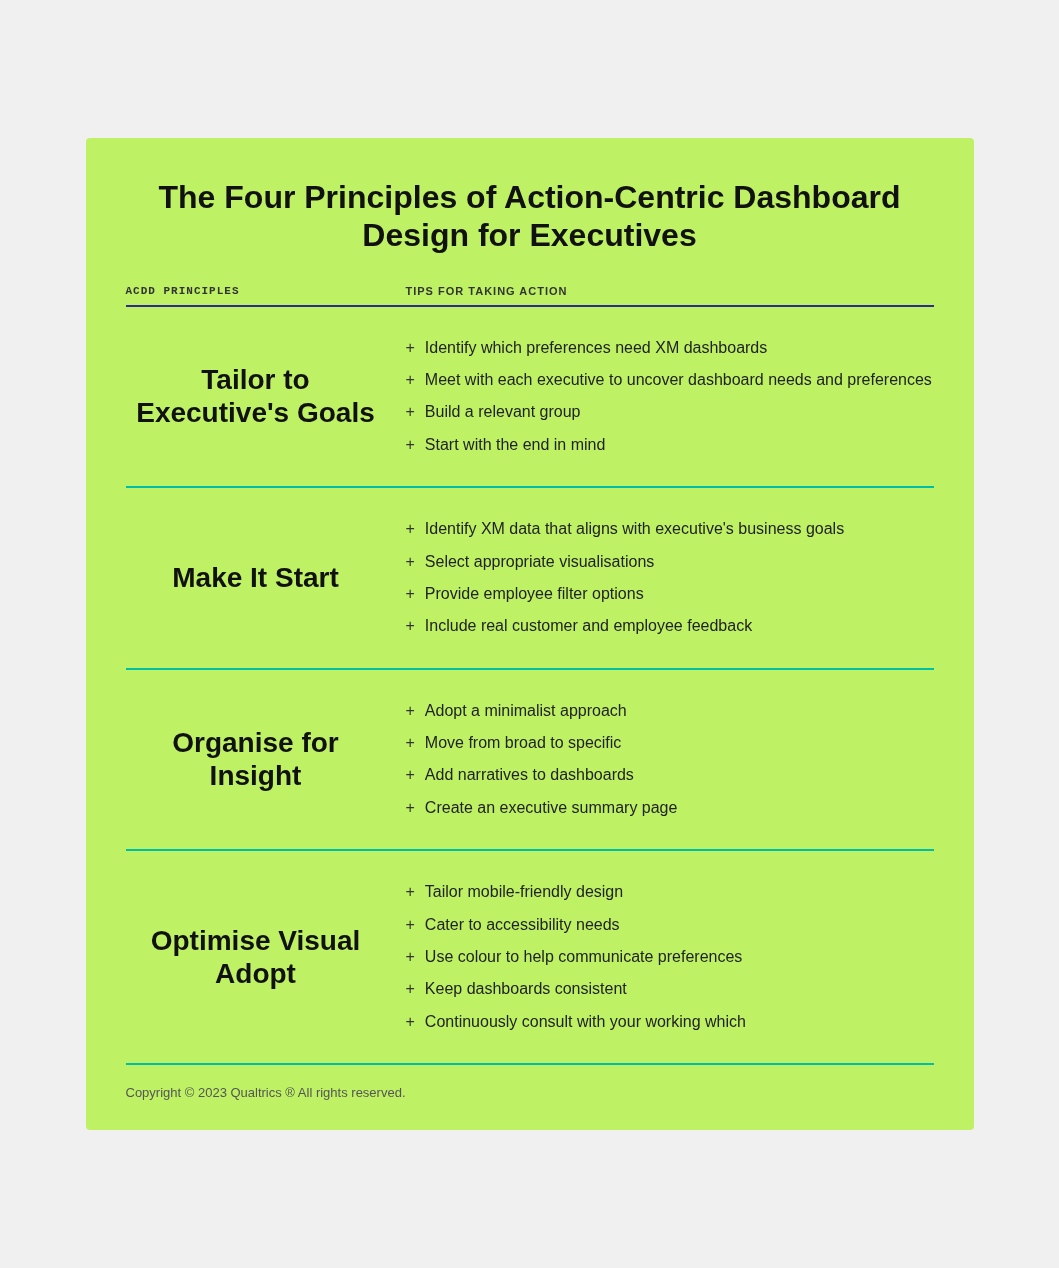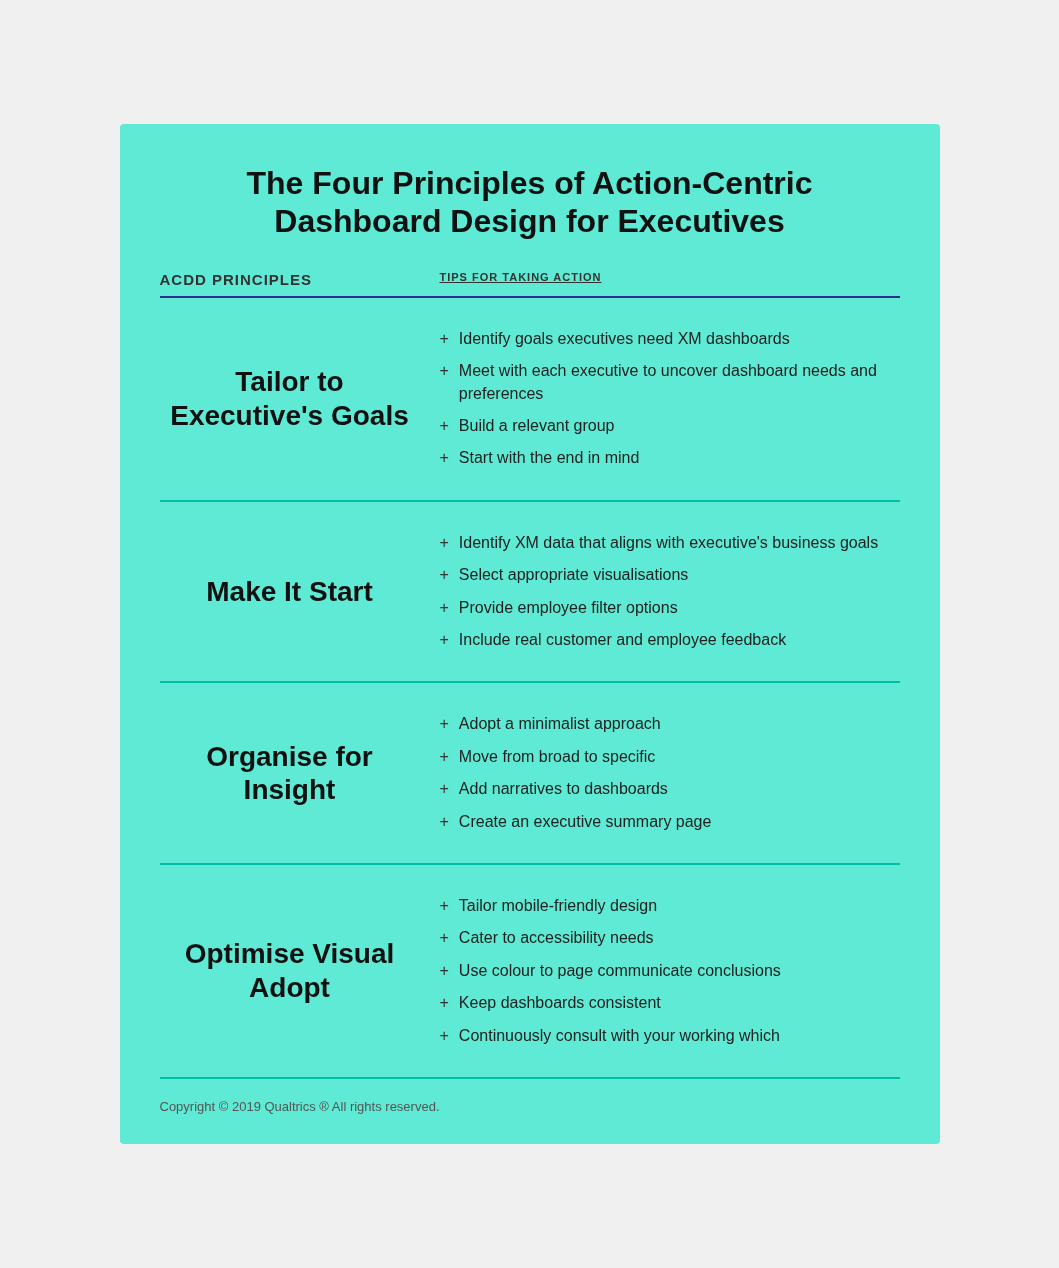--- a/index.html
+++ b/index.html
@@ -11,22 +11,22 @@
     body {
       font-family: 'Arial', sans-serif;
       background: #f0f0f0;
       display: flex;
       justify-content: center;
       align-items: center;
       min-height: 100vh;
     }
 
     .card {
-      background: #5eead4;
-      width: 820px;
+      background: #bef264;
+      width: 888px;
       padding: 40px 40px 30px 40px;
       border-radius: 4px;
     }
 
     .main-title {
       text-align: center;
       font-size: 32px;
       font-weight: 900;
       line-height: 1.2;
       color: #111111;
@@ -37,35 +37,35 @@
     .col-headers {
       display: flex;
       padding-bottom: 8px;
       border-bottom: 2px solid #2d2d8e;
       margin-bottom: 0;
     }
 
     .col-header-left {
       width: 280px;
       min-width: 280px;
-      font-size: 15px;
+      font-size: 11px;
       font-weight: 700;
       letter-spacing: 1px;
       color: #333333;
       text-transform: uppercase;
+      font-family: Liberation Mono, monospace;
     }
 
     .col-header-right {
       flex: 1;
       font-size: 11px;
       font-weight: 700;
       letter-spacing: 1px;
       color: #333333;
       text-transform: uppercase;
-      text-decoration: underline;
     }
 
     .principle-row {
       display: flex;
       align-items: center;
       padding: 30px 0;
       border-bottom: 2px solid #00bfa5;
     }
 
     .principle-title {
@@ -122,21 +122,21 @@
     <div class="col-header-left">ACDD PRINCIPLES</div>
     <div class="col-header-right">TIPS FOR TAKING ACTION</div>
   </div>
 
   <div id="principles-container">
       <div class="principle-row">
         <div class="principle-title">Tailor to Executive's Goals</div>
         <ul class="principle-tips">
           <li>
             <span class="tip-plus">+</span>
-            <span>Identify goals executives need XM dashboards</span>
+            <span>Identify which preferences need XM dashboards</span>
           </li>
           <li>
             <span class="tip-plus">+</span>
             <span>Meet with each executive to uncover dashboard needs and preferences</span>
           </li>
           <li>
             <span class="tip-plus">+</span>
             <span>Build a relevant group</span>
           </li>
           <li>
@@ -193,28 +193,28 @@
           <li>
             <span class="tip-plus">+</span>
             <span>Tailor mobile-friendly design</span>
           </li>
           <li>
             <span class="tip-plus">+</span>
             <span>Cater to accessibility needs</span>
           </li>
           <li>
             <span class="tip-plus">+</span>
-            <span>Use colour to page communicate conclusions</span>
+            <span>Use colour to help communicate preferences</span>
           </li>
           <li>
             <span class="tip-plus">+</span>
             <span>Keep dashboards consistent</span>
           </li>
           <li>
             <span class="tip-plus">+</span>
             <span>Continuously consult with your working which</span>
           </li>
         </ul>
       </div>
     </div>
 
-  <div class="footer">Copyright © 2019 Qualtrics ® All rights reserved.</div>
+  <div class="footer">Copyright © 2023 Qualtrics ® All rights reserved.</div>
 </div>
 
 </body></html>

